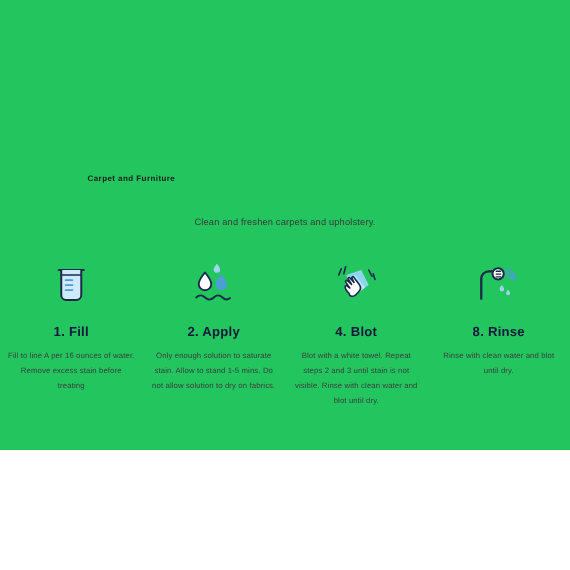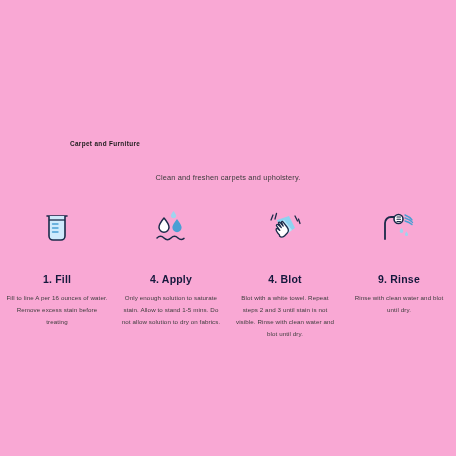--- a/index.html
+++ b/index.html
@@ -9,22 +9,22 @@
   body {
     width: 456px;
     height: 456px;
     background: #ffffff;
     font-family: "Liberation Sans", sans-serif;
     overflow: hidden;
   }
   .page {
     position: relative;
     width: 456px;
-    height: 456px;
-    background: #f9a8d4;
+    height: 360px;
+    background: #22c55e;
   }
 
   
   .brand-label {
     position: absolute;
     left: 70px;
     top: 140px;
     font-size: 6.4px;
     font-weight: bold;
     letter-spacing: 0.35px;
@@ -59,21 +59,21 @@
     padding: 0 6px;
     box-sizing: border-box;
   }
   .step-icon {
     height: 44px;
     display: flex;
     align-items: center;
     justify-content: center;
   }
   .step-title {
-    margin-top: 23px;
+    margin-top: 10px;
     font-size: 10.5px;
     font-weight: bold;
     color: #14183c;
     letter-spacing: 0.2px;
     text-align: center;
   }
   .step-body {
     margin-top: 7px;
     font-size: 6.2px;
     line-height: 1.95;
@@ -111,21 +111,21 @@
 
     <div class="step">
       <div class="step-icon">
         <svg width="38" height="40" viewBox="0 0 38 40" fill="none">
           <path d="M21.5 3 c0 0 2.6 3 2.6 4.6 a2.6 2.6 0 0 1 -5.2 0 C18.9 6 21.5 3 21.5 3 Z" fill="#9fd4ee"></path>
           <path d="M12 10 c0 0 5 6 5 9.2 a5 5 0 0 1 -10 0 C7 16 12 10 12 10 Z" fill="#ffffff" stroke="#1b2a49" stroke-width="1.5" stroke-linejoin="round"></path>
           <path d="M25 11 c0 0 4.6 5.6 4.6 8.6 a4.6 4.6 0 0 1 -9.2 0 C20.4 16.6 25 11 25 11 Z" fill="#4a9fd4"></path>
           <path d="M5 30 q3.5 -3.4 7 0 q3.5 3.4 7 0 q3.5 -3.4 7 0 q3 2.9 6 0.4" stroke="#1b2a49" stroke-width="1.5" stroke-linecap="round" fill="none"></path>
         </svg>
       </div>
-      <div class="step-title">4. Apply</div>
+      <div class="step-title">2. Apply</div>
       <div class="step-body">Only enough solution to saturate stain. Allow to stand 1-5 mins. Do not allow solution to dry on fabrics.</div>
     </div>
 
     <div class="step">
       <div class="step-icon">
         <svg width="42" height="40" viewBox="0 0 42 40" fill="none">
           <path d="M13 12 L25 8 L31 20 L19 28 Z" fill="#8ed3f0"></path>
           <path d="M12 18 L20 12 L28 22 L18 30 Z" fill="#b9e6f8"></path>
           <path d="M15.5 27 c-1.6 -1.6 -3.4 -4 -3.4 -5.4 c0 -1 0.9 -1.4 1.7 -0.8 l2 1.6
                    l-3.2 -4.6 c-0.6 -0.9 0.4 -1.9 1.3 -1.2 l3.4 3 l-2.6 -4.2
@@ -147,18 +147,18 @@
           <path d="M7 30 V14 a6 6 0 0 1 6 -6 H17" stroke="#1b2a49" stroke-width="1.8" stroke-linecap="round" fill="none"></path>
           <rect x="16" y="5.5" width="9" height="9" rx="4.5" stroke="#1b2a49" stroke-width="1.6" fill="#ffffff"></rect>
           <path d="M19 8 h3.5 M19 10.3 h3.5 M19 12.5 h3.5" stroke="#1b2a49" stroke-width="1.1" stroke-linecap="round"></path>
           <path d="M27 6 q5 2 7 5" stroke="#4a9fd4" stroke-width="1.4" stroke-linecap="round" fill="none"></path>
           <path d="M27 9 q5 1.6 7.5 4.4" stroke="#4a9fd4" stroke-width="1.4" stroke-linecap="round" fill="none"></path>
           <path d="M27 12 q4.6 1.2 7 3.6" stroke="#4a9fd4" stroke-width="1.4" stroke-linecap="round" fill="none"></path>
           <path d="M23.5 19 c0 0 1.8 2.2 1.8 3.3 a1.8 1.8 0 0 1 -3.6 0 C21.7 21.2 23.5 19 23.5 19 Z" fill="#9fd4ee"></path>
           <path d="M28.5 22.5 c0 0 1.6 2 1.6 3 a1.6 1.6 0 0 1 -3.2 0 C26.9 24.5 28.5 22.5 28.5 22.5 Z" fill="#9fd4ee"></path>
         </svg>
       </div>
-      <div class="step-title">9. Rinse</div>
+      <div class="step-title">8. Rinse</div>
       <div class="step-body">Rinse with clean water and blot until dry.</div>
     </div>
 
   </div>
 </div>
 
 </body></html>

